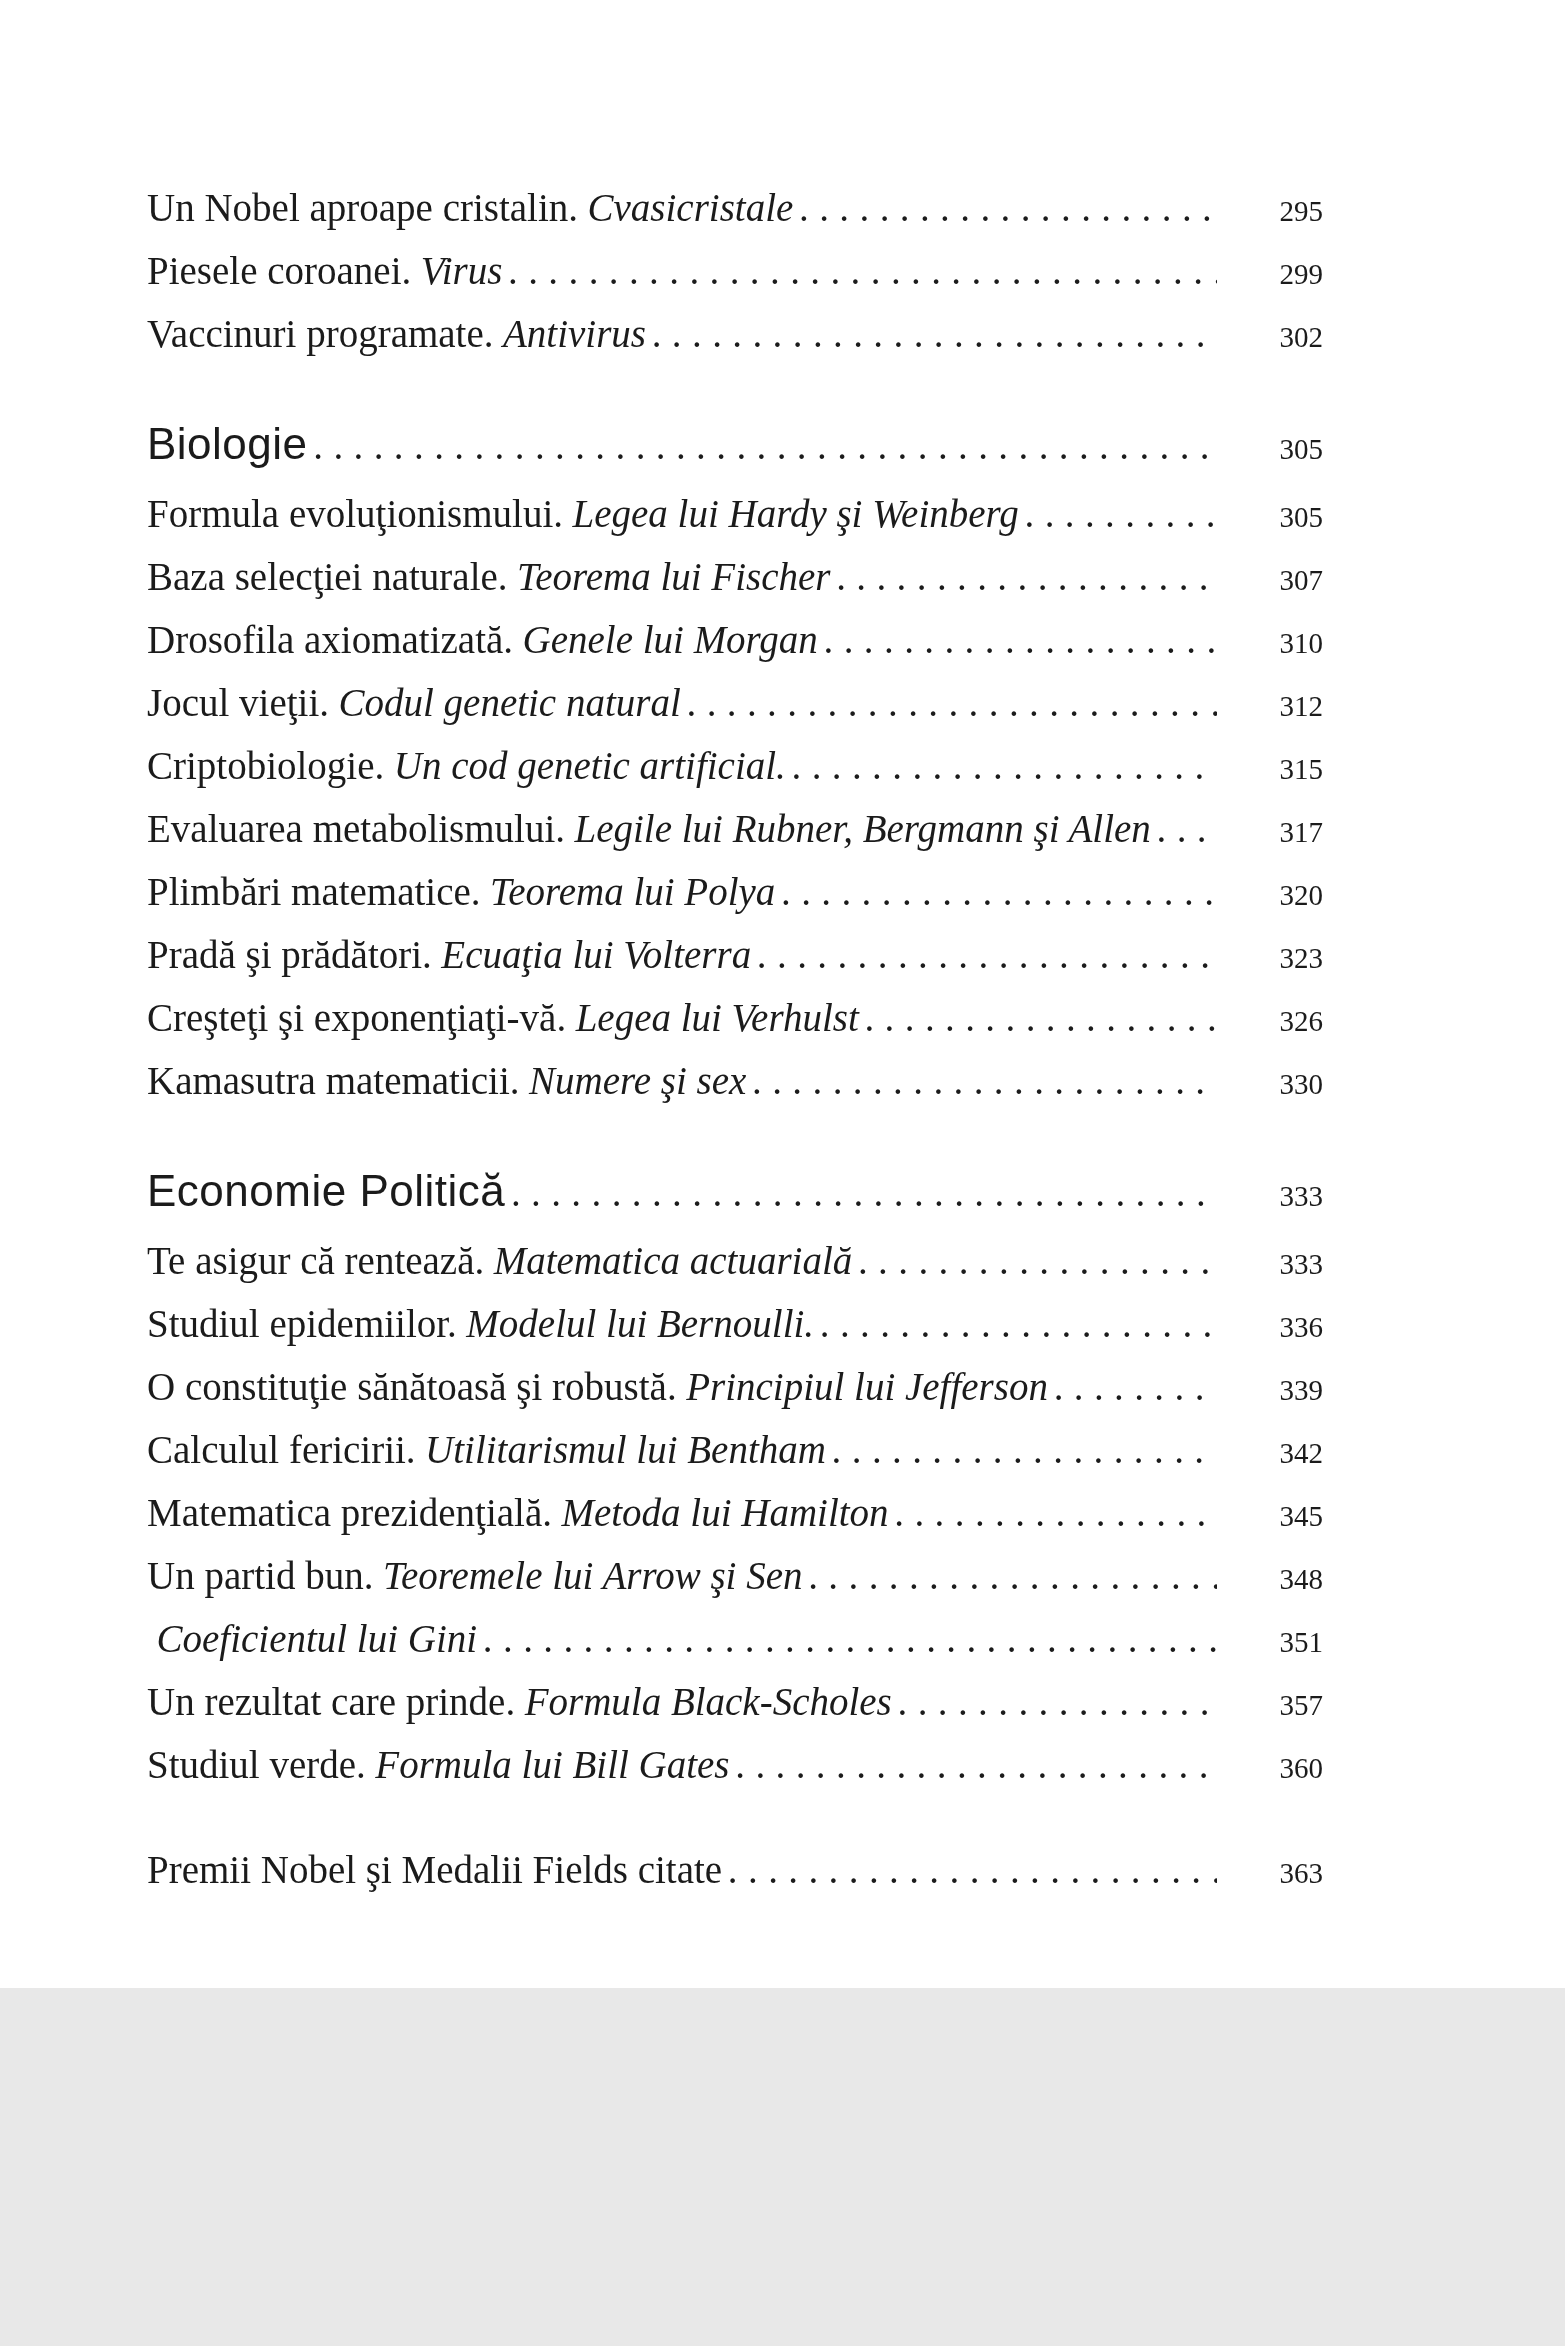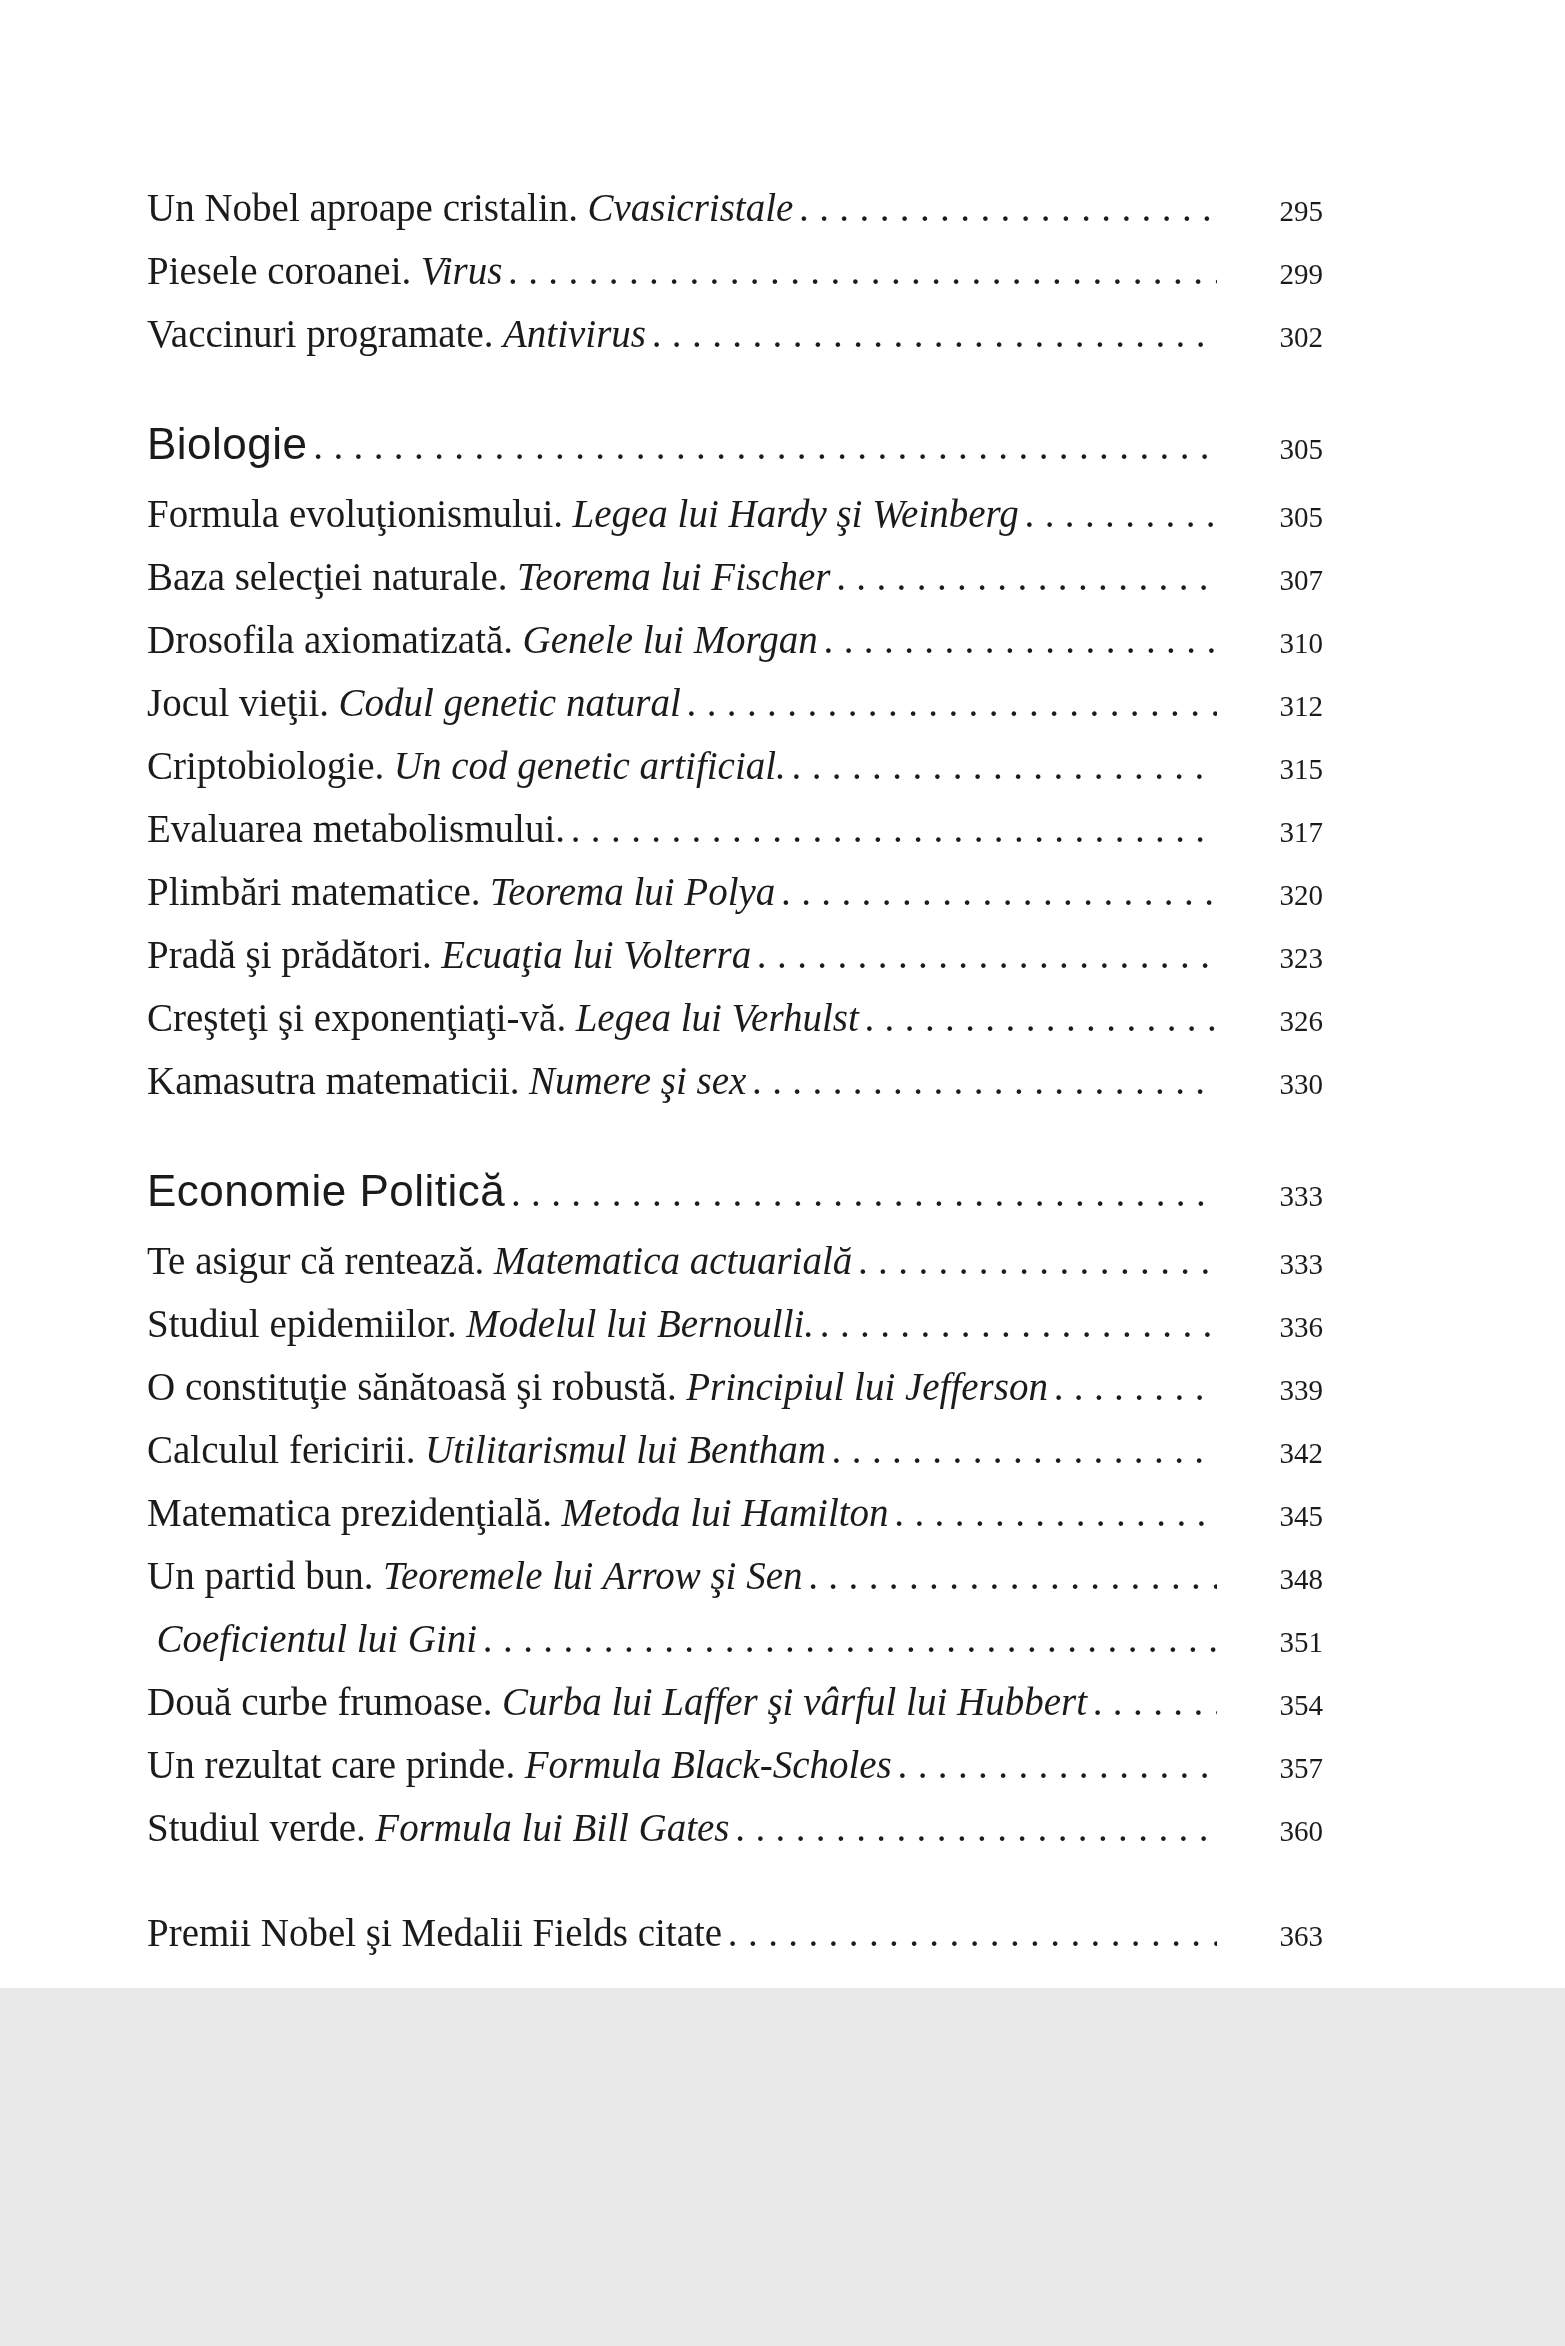--- a/index.html
+++ b/index.html
@@ -116,20 +116,21 @@
         <span class="pagenum">312</span>
       </div>
       <div class="row">
         <span class="title">Criptobiologie.</span>
         <span class="subtitle">Un cod genetic artificial.</span>
         <span class="leader"></span>
         <span class="pagenum">315</span>
       </div>
       <div class="row">
         <span class="title">Evaluarea metabolismului.</span>
+        <span class="subtitle">Legile lui Rubner, Bergmann şi Allen</span>
         <span class="leader"></span>
         <span class="pagenum">317</span>
       </div>
       <div class="row">
         <span class="title">Plimbări matematice.</span>
         <span class="subtitle">Teorema lui Polya</span>
         <span class="leader"></span>
         <span class="pagenum">320</span>
       </div>
       <div class="row">
@@ -188,26 +189,20 @@
       <div class="row">
         <span class="title">Un partid bun.</span>
         <span class="subtitle">Teoremele lui Arrow şi Sen</span>
         <span class="leader"></span>
         <span class="pagenum">348</span>
       </div>
       <div class="row">
         <span class="subtitle">Coeficientul lui Gini</span>
         <span class="leader"></span>
         <span class="pagenum">351</span>
-      </div>
-      <div class="row">
-        <span class="title">Două curbe frumoase.</span>
-        <span class="subtitle">Curba lui Laffer şi vârful lui Hubbert</span>
-        <span class="leader"></span>
-        <span class="pagenum">354</span>
       </div>
       <div class="row">
         <span class="title">Un rezultat care prinde.</span>
         <span class="subtitle">Formula Black-Scholes</span>
         <span class="leader"></span>
         <span class="pagenum">357</span>
       </div>
       <div class="row">
         <span class="title">Studiul verde.</span>
         <span class="subtitle">Formula lui Bill Gates</span>

